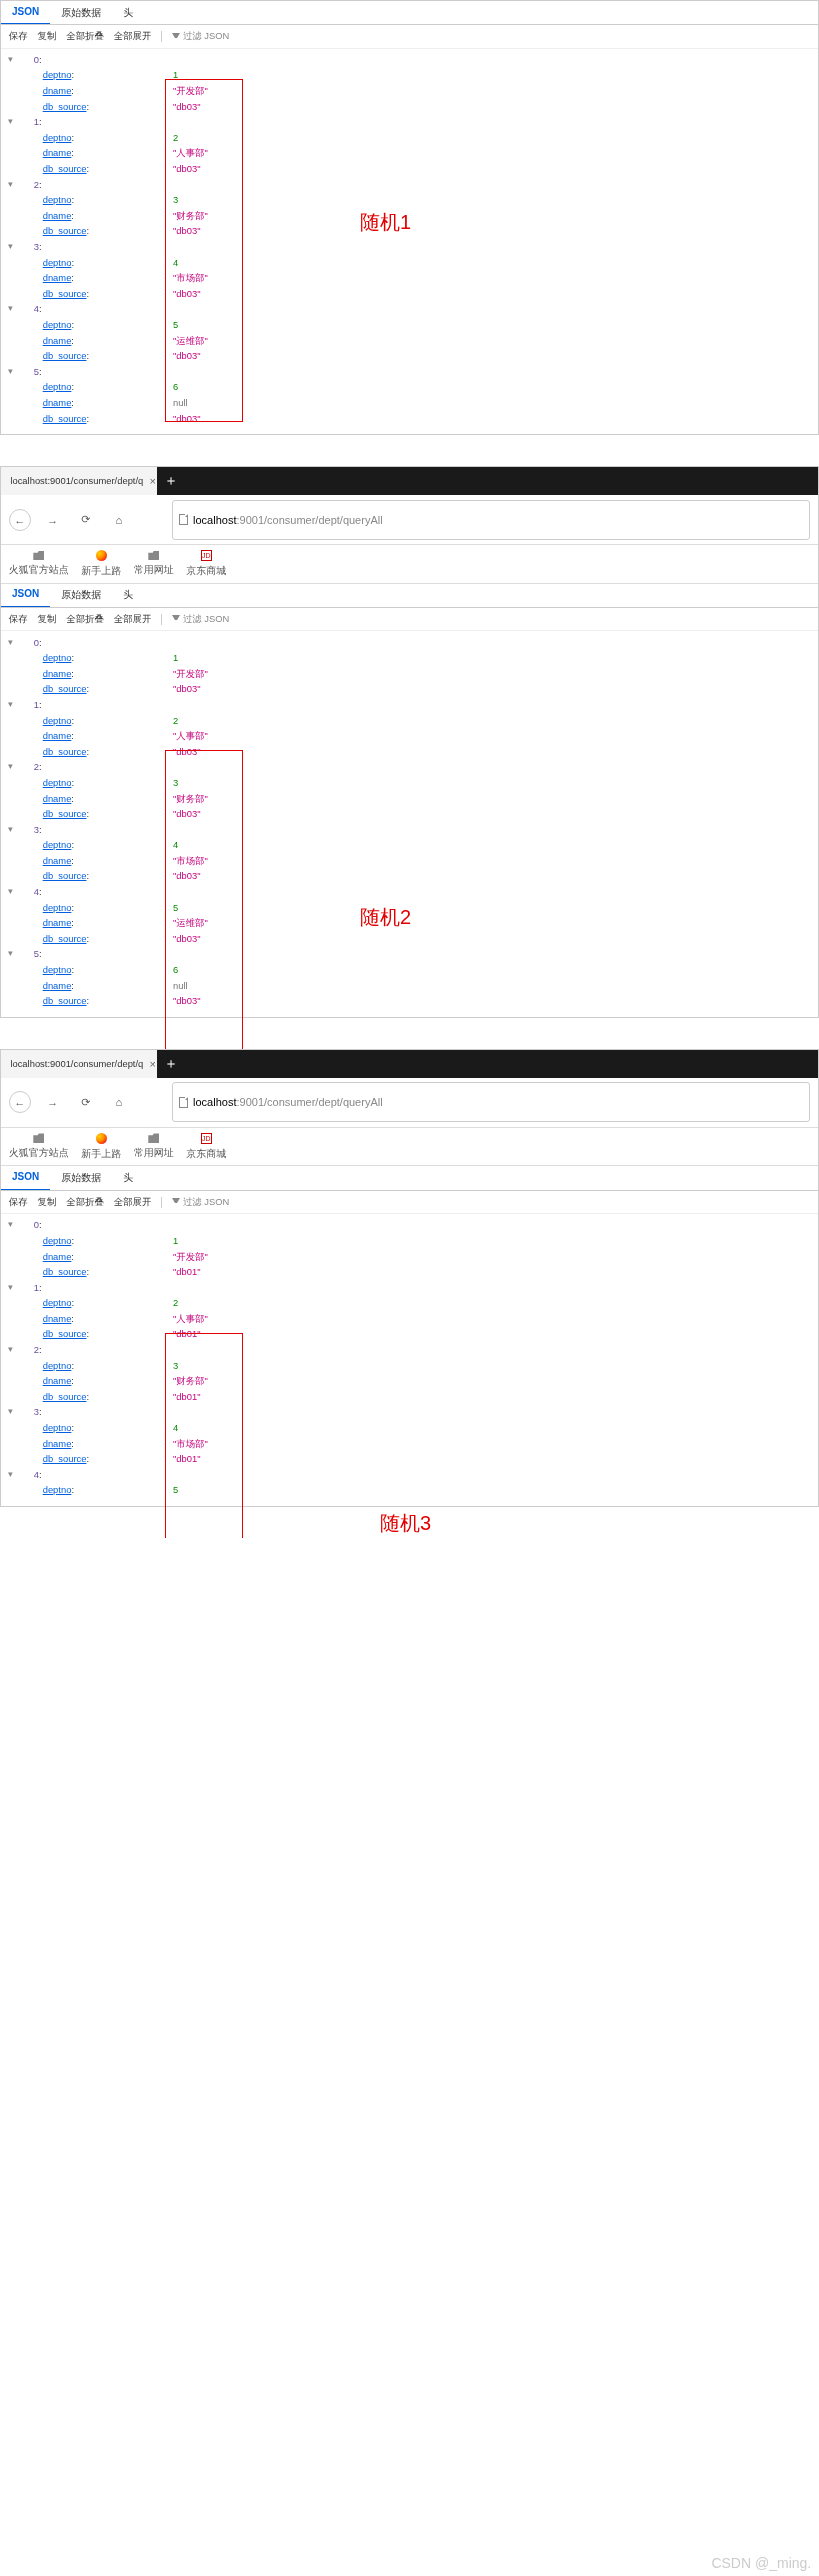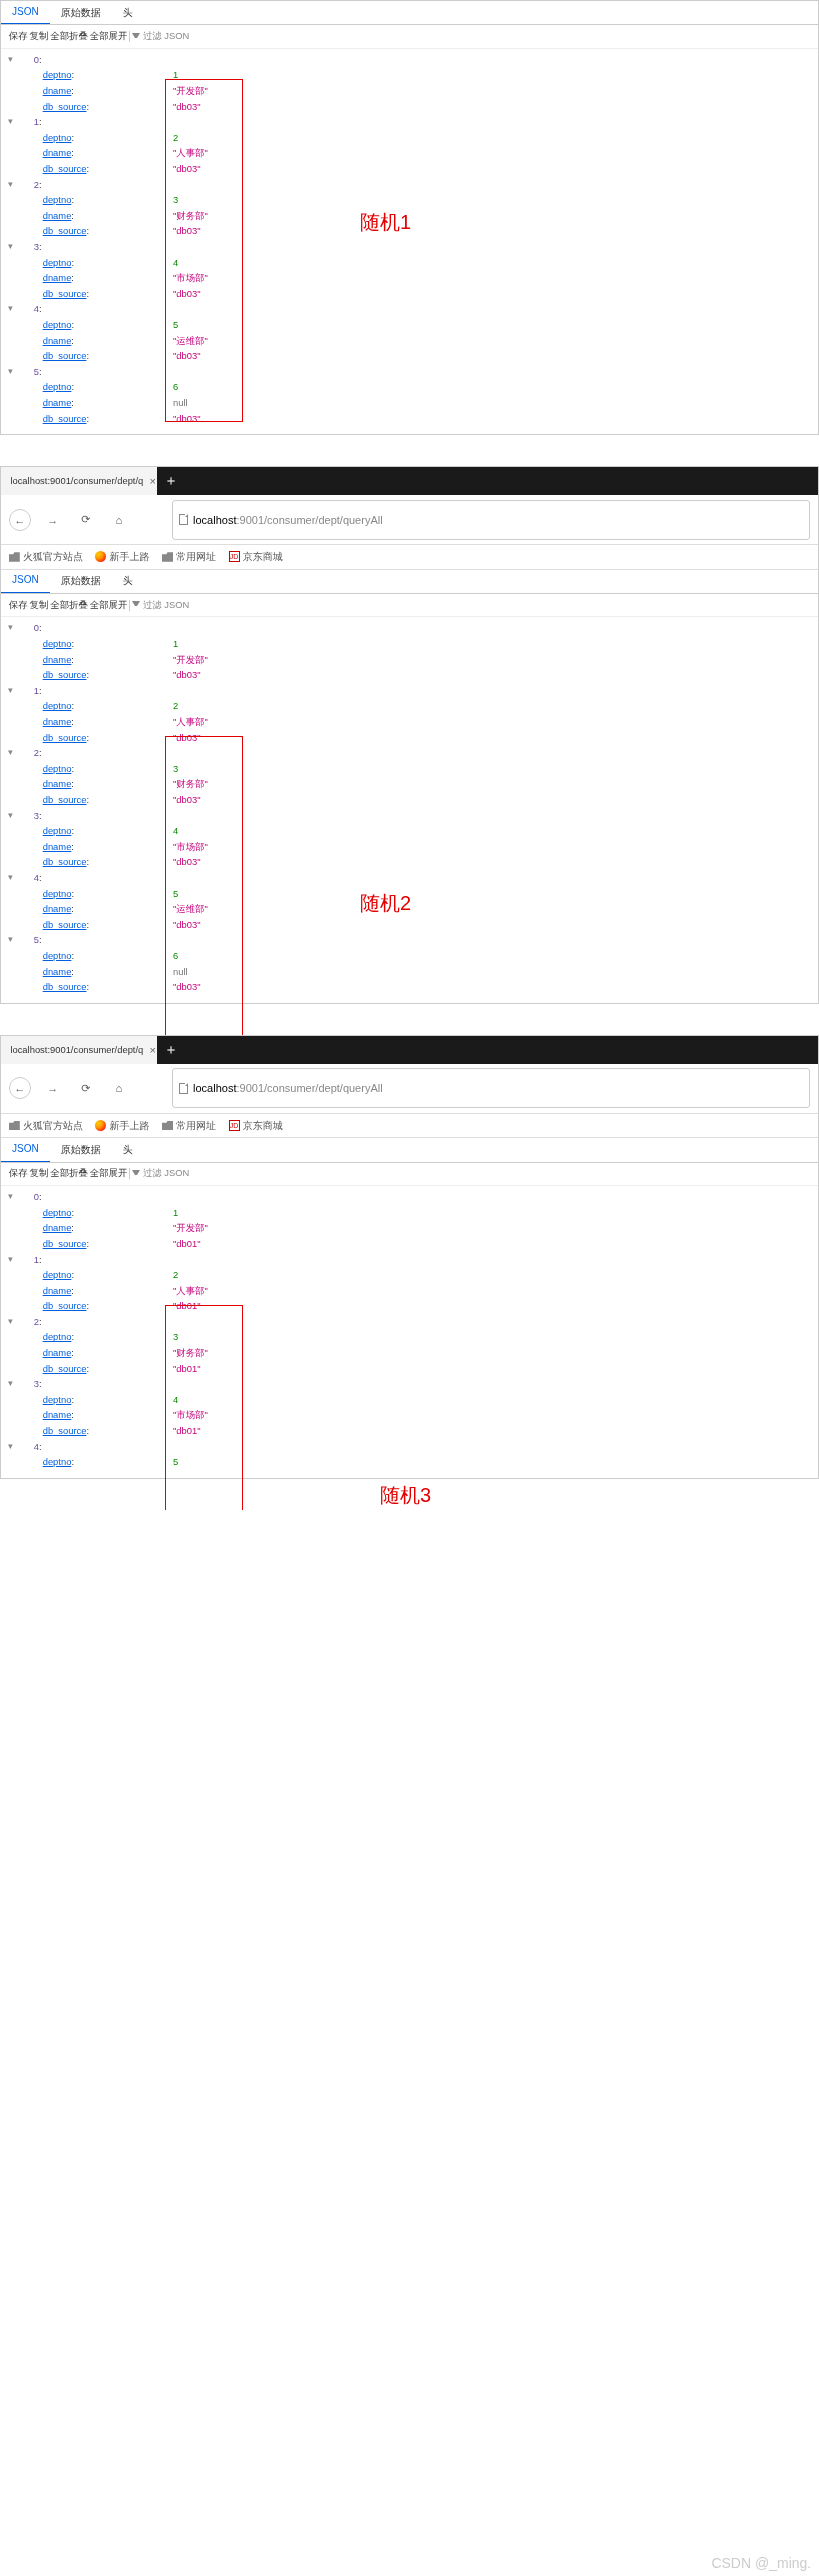--- a/index.html
+++ b/index.html
@@ -10,28 +10,28 @@
   .tab { background: #f4f4f4; color: #333; padding: 6.2px 9.4px; display: flex; align-items: center; gap: 6.2px; font-size: 9.4px; height: 28px; max-width: 156px; }
   .tabx { color: #666; font-size: 11px; }
   .newtab { width: 28px; height: 28px; display: flex; align-items: center; justify-content: center; color: #fff; font-size: 14px; }
   .addr-row { display: flex; align-items: center; gap: 11px; padding: 4.7px 7.8px; border-bottom: 0.8px solid #ddd; background:#fff; }
   .nav-btn { width: 22px; height: 22px; border: 0.8px solid #ccc; border-radius: 50%; display: flex; align-items: center; justify-content: center; color: #555; font-size:11px;}
   .nav-btn.plain { border: none; }
   .urlbar { flex: 1; display: flex; align-items: center; border: 0.8px solid #ccc; border-radius: 3.1px; height: 40px; padding: 0 6.2px; gap: 4.7px; color:#555; font-size:11px; margin-left:31px;}
   .urlbar .host { color: #000; }
   .urlbar .path { color: #888; }
   .bm-row { display: flex; align-items: center; gap: 12.5px; padding: 4.7px 7.8px; border-bottom: 0.8px solid #ddd; color: #555; font-size:10px; background:#fff;}
-  .bm-item { display: flex; align-items: center; gap: 3.1px; }
+  .bm-item { display: flex; align-items: center; gap: 3.1px; flex-direction: column; }
   .folder-ic { width:11px; height:9.4px; background:#888; display:inline-block; clip-path: polygon(0 20%,40% 20%,50% 0,100% 0,100% 100%,0 100%);}
   .ff-ic { width:11px; height:11px; border-radius:50%; background: radial-gradient(circle at 30% 30%, #ffcf00, #ff9500 40%, #ff3b00 70%, #7b0fff);}
   .jd-ic { width:11px; height:11px; display:inline-block; border:0.8px solid #c00; color:#c00; font-size:7px; line-height:9.4px; text-align:center;}
   .view-tabs { display: flex; gap: 0; border-bottom: 0.8px solid #ccc; font-size:10px; background:#fff;}
   .view-tab { padding: 4.7px 11px; color:#333; }
-  .view-tab.active { color: #0060df; border-bottom: 1.6px solid #0060df; font-weight:400;}
-  .toolbar { display: flex; align-items: center; gap: 2px; padding: 4.7px 7.8px; color:#333; border-bottom:0.8px solid #eee; font-size:9.4px; background:#fff;}
+  .view-tab.active { color: #0060df; border-bottom: 1.6px solid #0060df; font-weight:700;}
+  .toolbar { display: flex; align-items: center; gap: 10px; padding: 4.7px 7.8px; color:#333; border-bottom:0.8px solid #eee; font-size:9.4px; background:#fff;}
   .toolbar .sep { width:0.8px; height:11px; background:#ccc; }
   .toolbar .filter { color:#888; display:flex; align-items:center; gap:3.1px;}
   .funnel { width:7.8px; height:7.8px; display:inline-block; }
   .funnel::before { content:""; display:block; border-left:3.9px solid transparent; border-right:3.9px solid transparent; border-top:5.5px solid #888;}
   .json-body { padding: 3.1px 4.7px 7.8px; position:relative; background:#fff;}
   .row { display:flex; align-items:center; height:15.6px; line-height:15.6px;}
   .tw { width:9.4px; display:flex; justify-content:center; color:#888; font-size:7.8px;}
   .tw::before { content:"▼"; }
   .ind { display:inline-block; }
   .ind.l1 { width: 18.7px; }

